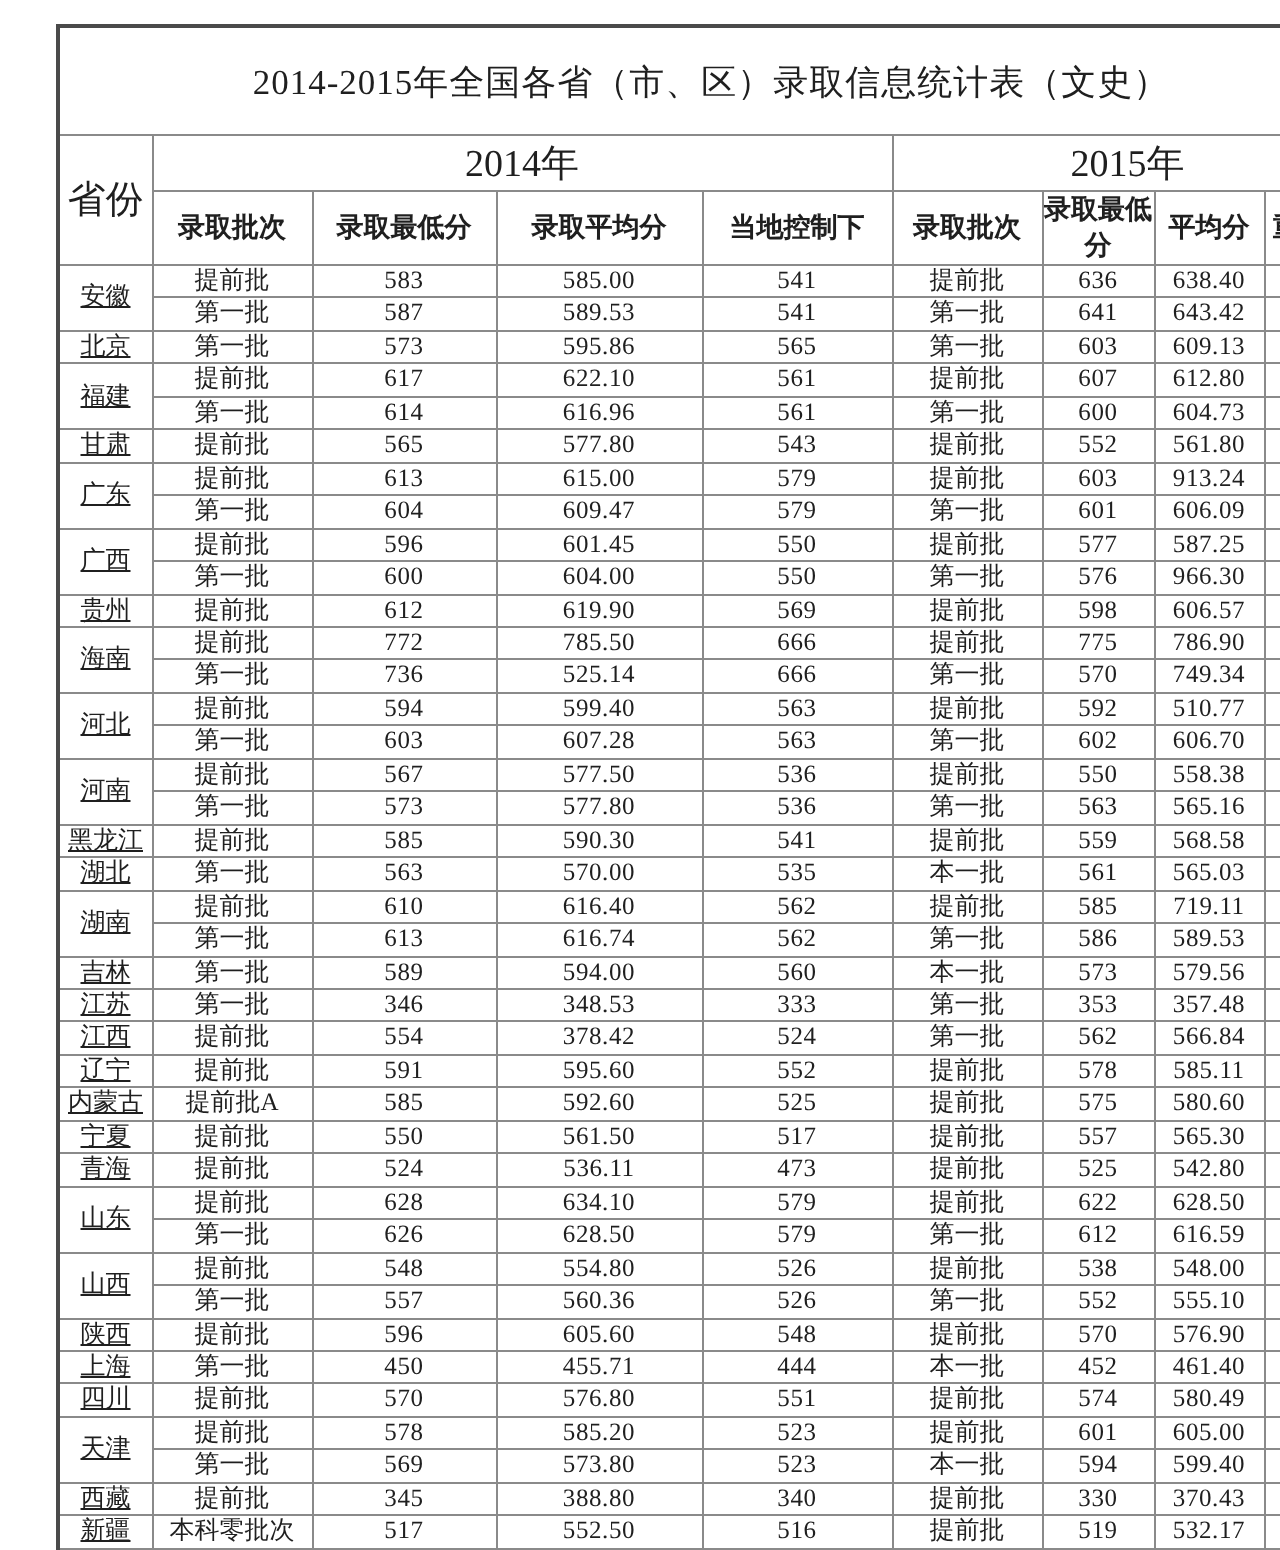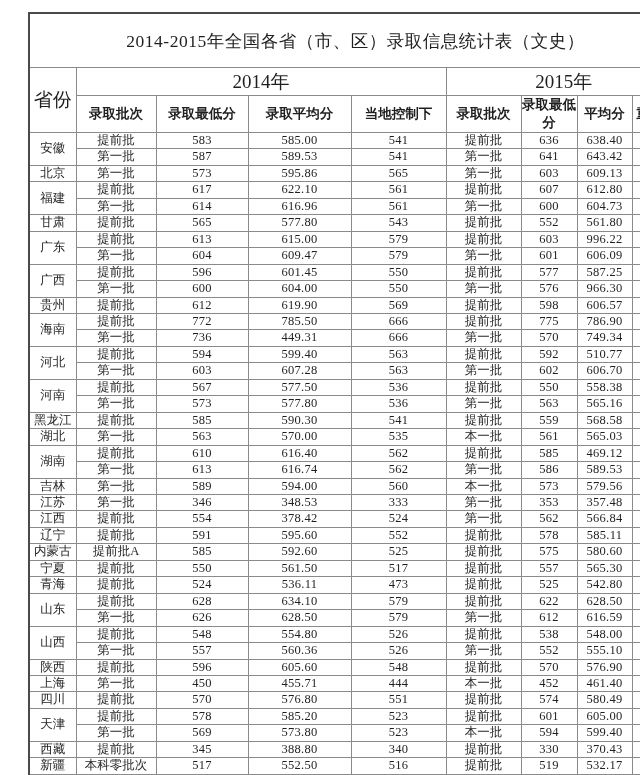--- a/index.html
+++ b/index.html
@@ -66,20 +66,21 @@
     line-height: 15.45px;
     font-size: 12.5px;
     font-family: "Liberation Serif", "DejaVu Serif", serif;
   }
   td.num {
     font-family: "Liberation Serif", "DejaVu Serif", serif;
     letter-spacing: 0.3px;
   }
   td.prov {
     font-size: 12.5px;
+    text-decoration: underline;
   }
   
   col.c-prov   { width: 47px; }
   col.c-batch1 { width: 80px; }
   col.c-min1   { width: 92px; }
   col.c-avg1   { width: 103px; }
   col.c-ctl1   { width: 95px; }
   col.c-batch2 { width: 75px; }
   col.c-min2   { width: 56px; }
   col.c-avg2   { width: 55px; }
@@ -185,21 +186,21 @@
           <td class="num">517</td>
         </tr>
         <tr class="data-row">
           <td class="prov" rowspan="2">广东</td>
           <td>提前批</td>
           <td class="num">613</td>
           <td class="num">615.00</td>
           <td class="num">579</td>
           <td>提前批</td>
           <td class="num">603</td>
-          <td class="num">996.22</td>
+          <td class="num">913.24</td>
           <td class="num">573</td>
         </tr>
         <tr class="data-row">
           <td>第一批</td>
           <td class="num">604</td>
           <td class="num">609.47</td>
           <td class="num">579</td>
           <td>第一批</td>
           <td class="num">601</td>
           <td class="num">606.09</td>
@@ -244,21 +245,21 @@
           <td class="num">785.50</td>
           <td class="num">666</td>
           <td>提前批</td>
           <td class="num">775</td>
           <td class="num">786.90</td>
           <td class="num">662</td>
         </tr>
         <tr class="data-row">
           <td>第一批</td>
           <td class="num">736</td>
-          <td class="num">449.31</td>
+          <td class="num">525.14</td>
           <td class="num">666</td>
           <td>第一批</td>
           <td class="num">570</td>
           <td class="num">749.34</td>
           <td class="num">662</td>
         </tr>
         <tr class="data-row">
           <td class="prov" rowspan="2">河北</td>
           <td>提前批</td>
           <td class="num">594</td>
@@ -323,21 +324,21 @@
           <td class="num">521</td>
         </tr>
         <tr class="data-row">
           <td class="prov" rowspan="2">湖南</td>
           <td>提前批</td>
           <td class="num">610</td>
           <td class="num">616.40</td>
           <td class="num">562</td>
           <td>提前批</td>
           <td class="num">585</td>
-          <td class="num">469.12</td>
+          <td class="num">719.11</td>
           <td class="num">535</td>
         </tr>
         <tr class="data-row">
           <td>第一批</td>
           <td class="num">613</td>
           <td class="num">616.74</td>
           <td class="num">562</td>
           <td>第一批</td>
           <td class="num">586</td>
           <td class="num">589.53</td>

